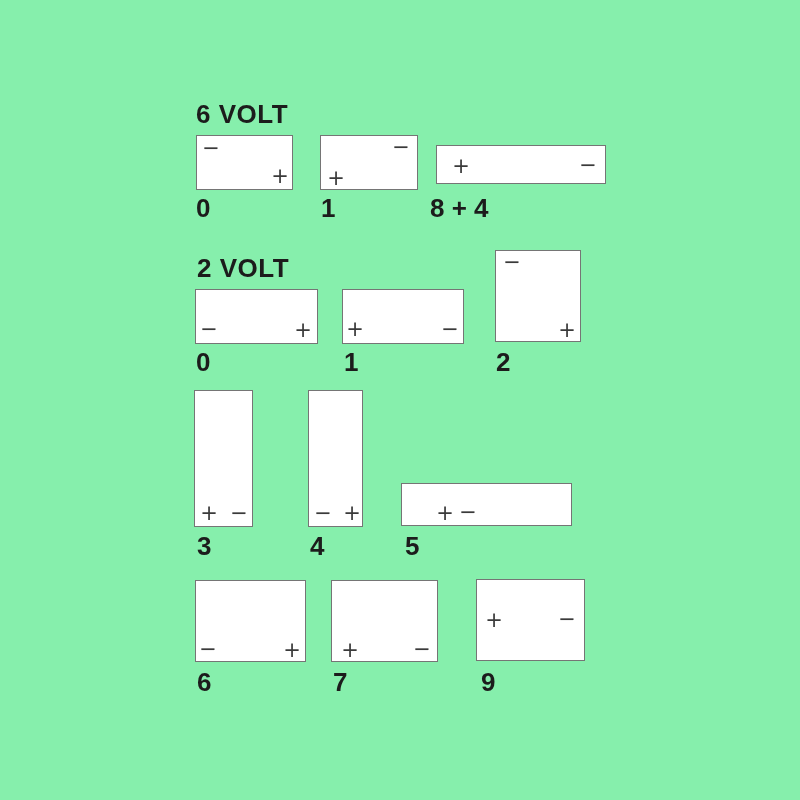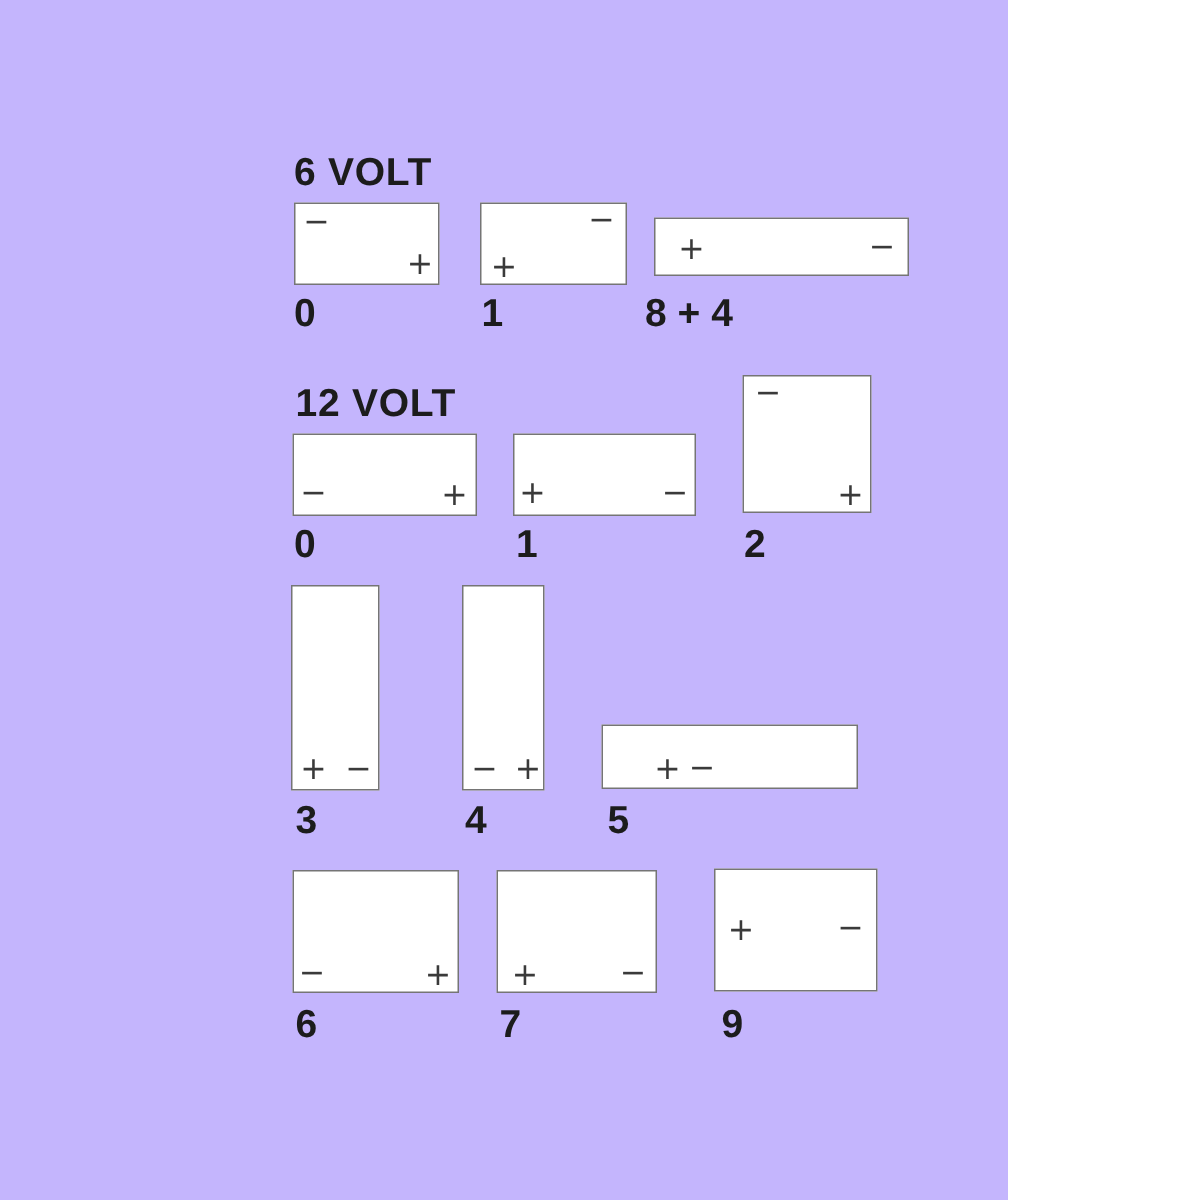--- a/index.html
+++ b/index.html
@@ -2,23 +2,23 @@
 <html><head>
 <meta charset="utf-8">
 <style>
   html, body {
     margin: 0;
     padding: 0;
     background: #ffffff;
   }
   .canvas {
     position: relative;
-    width: 672px;
+    width: 800px;
     height: 800px;
-    background: #c4b5fd;
+    background: #86efac;
     font-family: "Liberation Sans", sans-serif;
     overflow: hidden;
   }
   .heading {
     position: absolute;
     font-size: 26px;
     font-weight: bold;
     color: #1c1c1c;
     letter-spacing: 0.5px;
     line-height: 1;
@@ -66,21 +66,21 @@
     <span class="term" style="left:15px; top:42px;">+</span>
   </div>
   <div class="box-label" style="left:321px; top:195px;">1</div>
 
   <div class="battery" style="left:436px; top:145px; width:170px; height:39px;">
     <span class="term" style="left:24px; top:20px;">+</span>
     <span class="term" style="left:151px; top:19px;">−</span>
   </div>
   <div class="box-label" style="left:430px; top:195px;">8 + 4</div>
 
-  <div class="heading" style="left:197px; top:255px;">12 VOLT</div>
+  <div class="heading" style="left:197px; top:255px;">2 VOLT</div>
 
   <div class="battery" style="left:195px; top:289px; width:123px; height:55px;">
     <span class="term" style="left:13px; top:39px;">−</span>
     <span class="term" style="left:107px; top:40px;">+</span>
   </div>
   <div class="box-label" style="left:196px; top:349px;">0</div>
 
   <div class="battery" style="left:342px; top:289px; width:122px; height:55px;">
     <span class="term" style="left:12px; top:39px;">+</span>
     <span class="term" style="left:107px; top:39px;">−</span>

